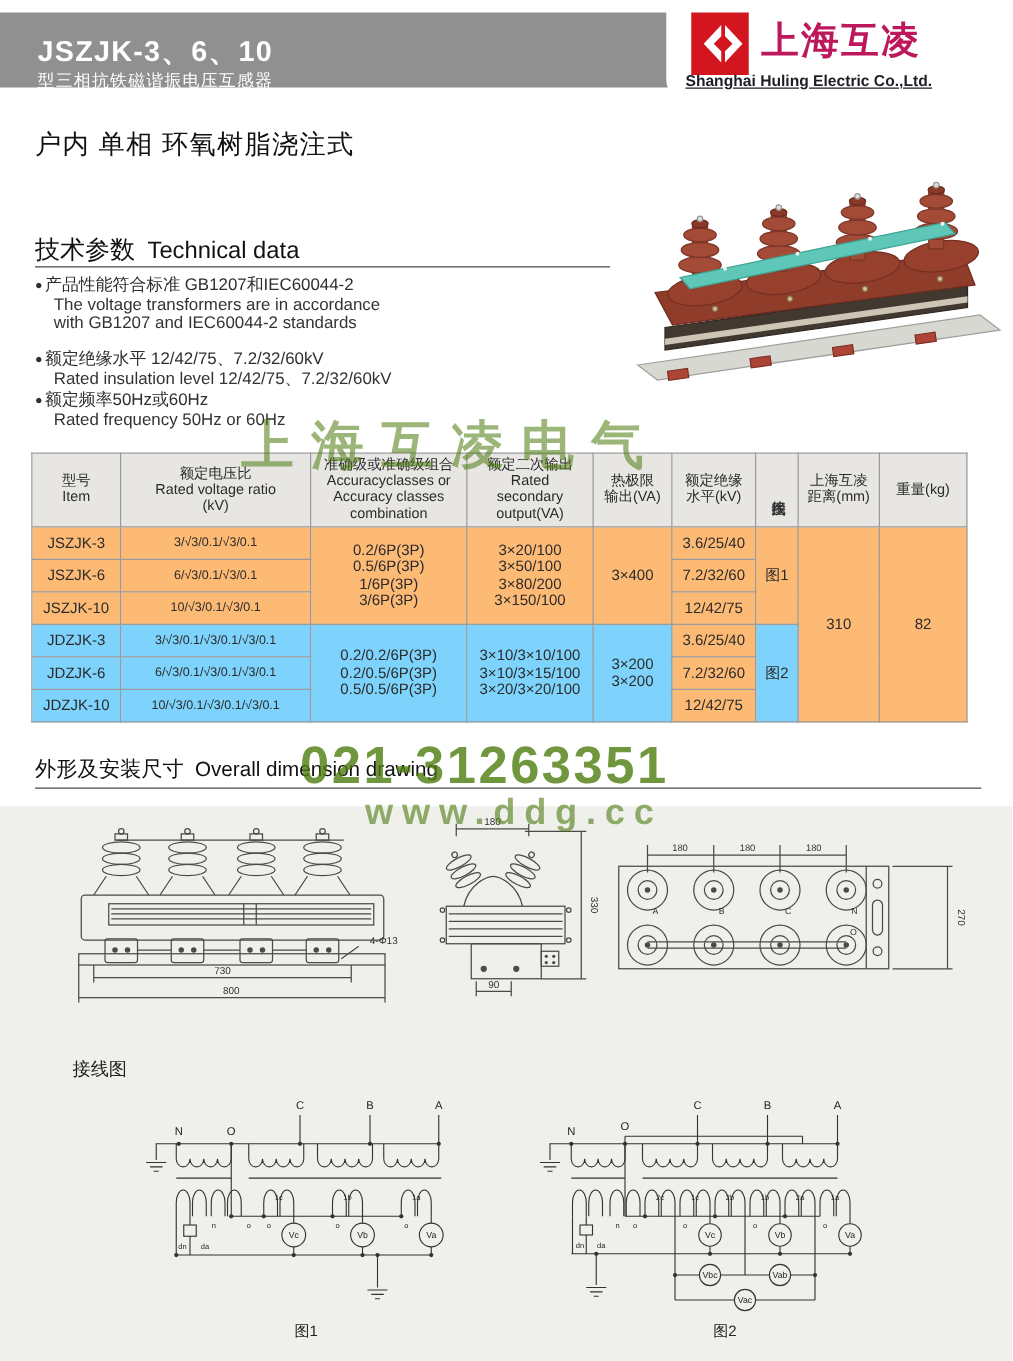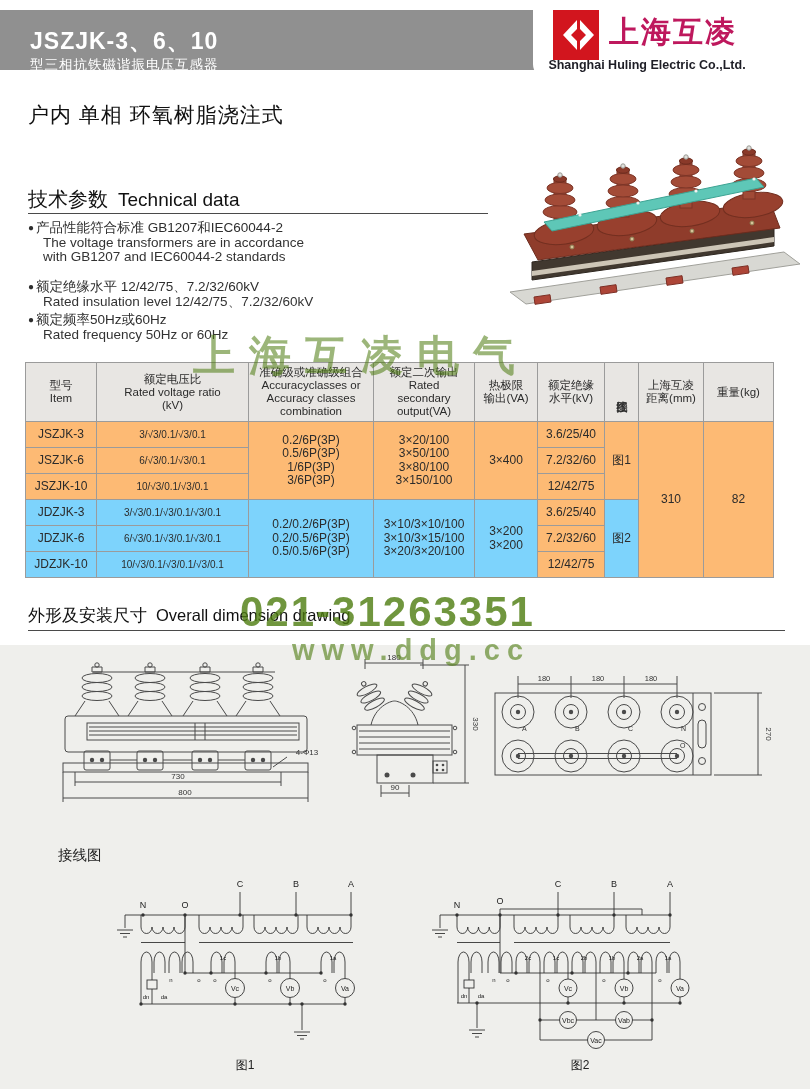--- a/index.html
+++ b/index.html
@@ -6,21 +6,21 @@
   .page{position:relative;width:810px;height:1089px;background:#fff;overflow:hidden;
         font-family:"Liberation Sans","DejaVu Sans",sans-serif;color:#222;}
 
   
   .hdr-bar{position:absolute;left:0;top:10px;width:676px;height:60px;background:#909090;}
   .hdr-model{position:absolute;left:30px;top:16px;font-size:23px;font-weight:bold;color:#fff;letter-spacing:1px;}
   .hdr-sub{position:absolute;left:30px;top:46px;font-size:13.5px;color:#fff;letter-spacing:1px;}
   .logo-card{position:absolute;left:533px;top:0;width:225px;height:80px;background:#fff;border-radius:4px 4px 16px 16px;z-index:3;}
   .logo-sq{position:absolute;left:20px;top:10px;width:46px;height:50px;background:#d2151e;}
   .logo-cn{position:absolute;left:76px;top:12px;font-size:30px;font-weight:bold;color:#be185d;letter-spacing:2px;}
-  .logo-en{position:absolute;left:8px;top:58px;width:212px;text-align:center;font-size:12.5px;font-weight:bold;color:#1e1e26;}
+  .logo-en{position:absolute;left:8px;top:58px;width:212px;text-align:center;font-size:12.5px;font-weight:bold;color:#1e1e26;text-decoration:underline;}
 
   
   .intro-cn{position:absolute;left:28px;top:101px;font-size:21px;color:#111;letter-spacing:1px;}
   .intro-en{position:absolute;left:28px;top:126px;font-size:19px;color:#111;letter-spacing:-0.3px;}
 
   
   .tech-head{position:absolute;left:28px;top:186px;font-size:20px;color:#111;}
   .tech-head .en{font-size:19px;margin-left:10px;}
   .rule{position:absolute;height:0;border-top:1.5px solid #4a4a4a;}
   .bullet{position:absolute;left:28px;font-size:13.5px;color:#2e2e2e;line-height:14.5px;}
@@ -220,21 +220,21 @@
       <td class="rt">3/√3/0.1/√3/0.1</td>
       <td rowspan="3">
         <div>0.2/6P(3P)</div>
             <div>0.5/6P(3P)</div>
             <div>1/6P(3P)</div>
             <div>3/6P(3P)</div>
       </td>
       <td rowspan="3">
         <div>3×20/100</div>
             <div>3×50/100</div>
-            <div>3×80/100</div>
+            <div>3×80/200</div>
             <div>3×150/100</div>
       </td>
       <td rowspan="3">3×400</td>
       <td>3.6/25/40</td>
       <td rowspan="3">图1</td>
       <td rowspan="6">310</td>
       <td rowspan="6">82</td>
     </tr>
     <tr style="height:26px;">
       <td>JSZJK-6</td>

